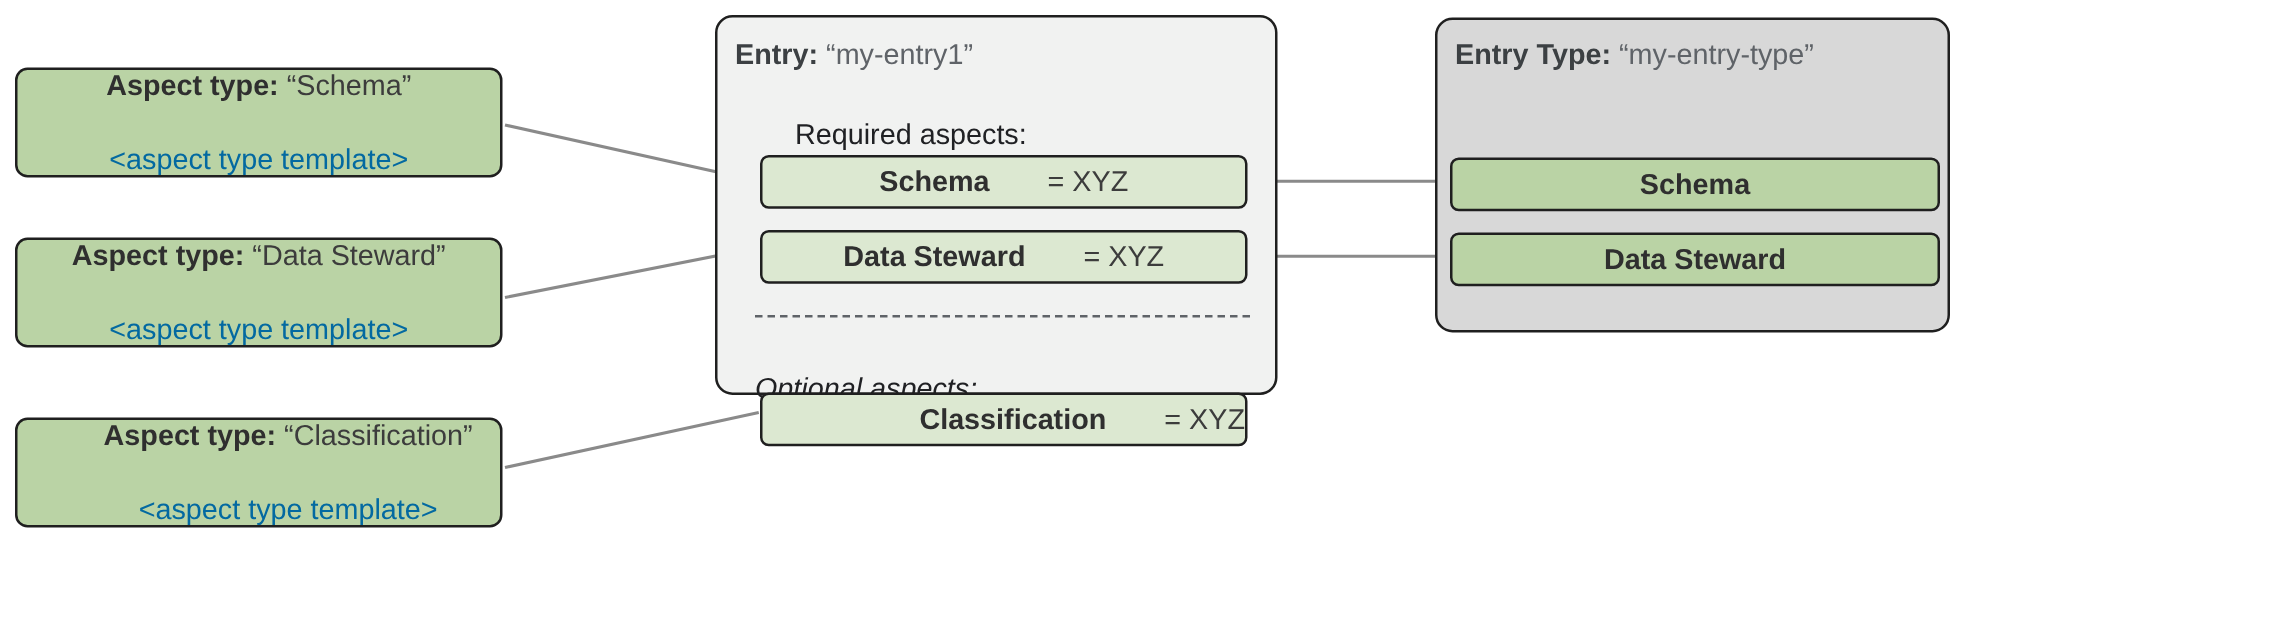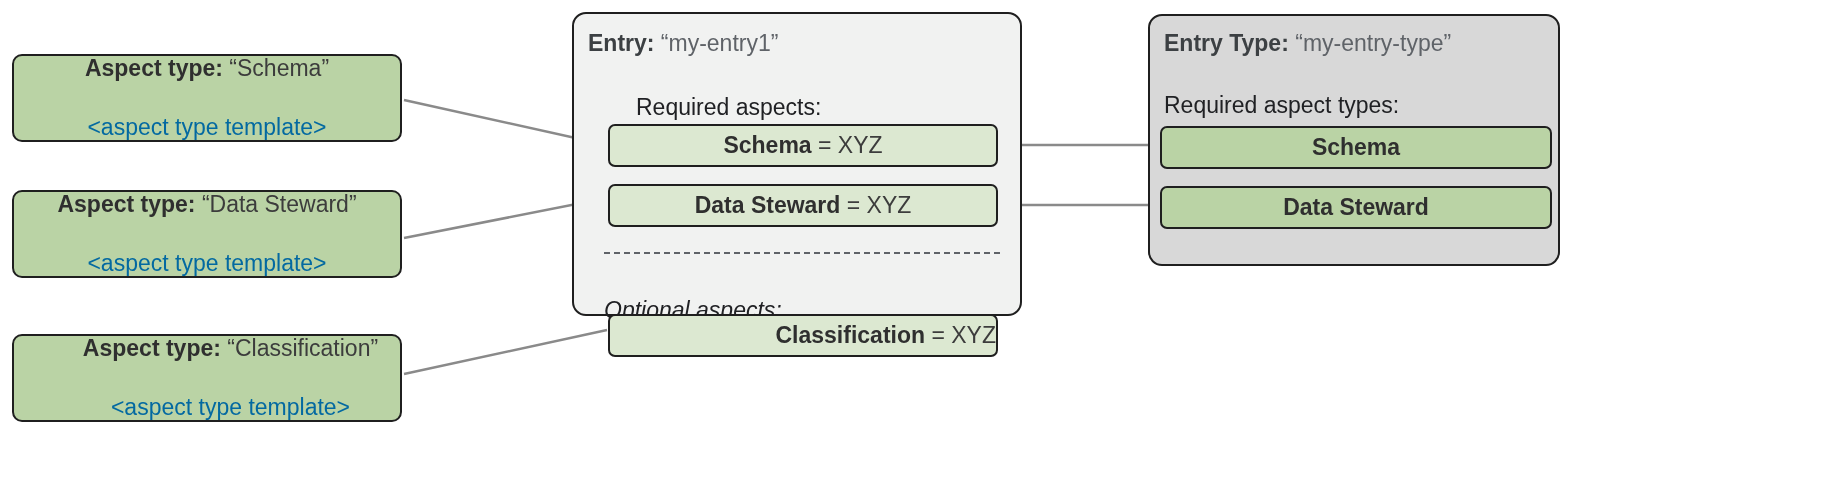--- a/index.html
+++ b/index.html
@@ -36,20 +36,21 @@
   }
   .chip {
     position: absolute;
     box-sizing: border-box;
     border: 2.5px solid #1f1f1f;
     border-radius: 7px;
     display: flex;
     align-items: center;
     justify-content: center;
     white-space: nowrap;
+    gap: 20px;
   }
 
   
   .aspect-type-card {
     background: #bad3a5;
     display: flex;
     flex-direction: column;
     align-items: center;
     justify-content: center;
     gap: 32px;
@@ -235,20 +236,19 @@
       </span>&nbsp;<span>= XYZ</span>
     </div>
   </div>
 
   <div class="card" id="entry-type-card">
     <div class="title">
       <b>Entry Type:</b>
       <span>“my-entry-type”</span>
     </div>
 
-    <div class="section-label" id="entry-type-required-label">Required aspect types:</div>
 
     <div class="chip aspect-type-chip" id="entry-type-schema">Schema</div>
 
     <div class="chip aspect-type-chip" id="entry-type-data-steward">Data Steward</div>
   </div>
 
 </div>
 
 </body></html>

